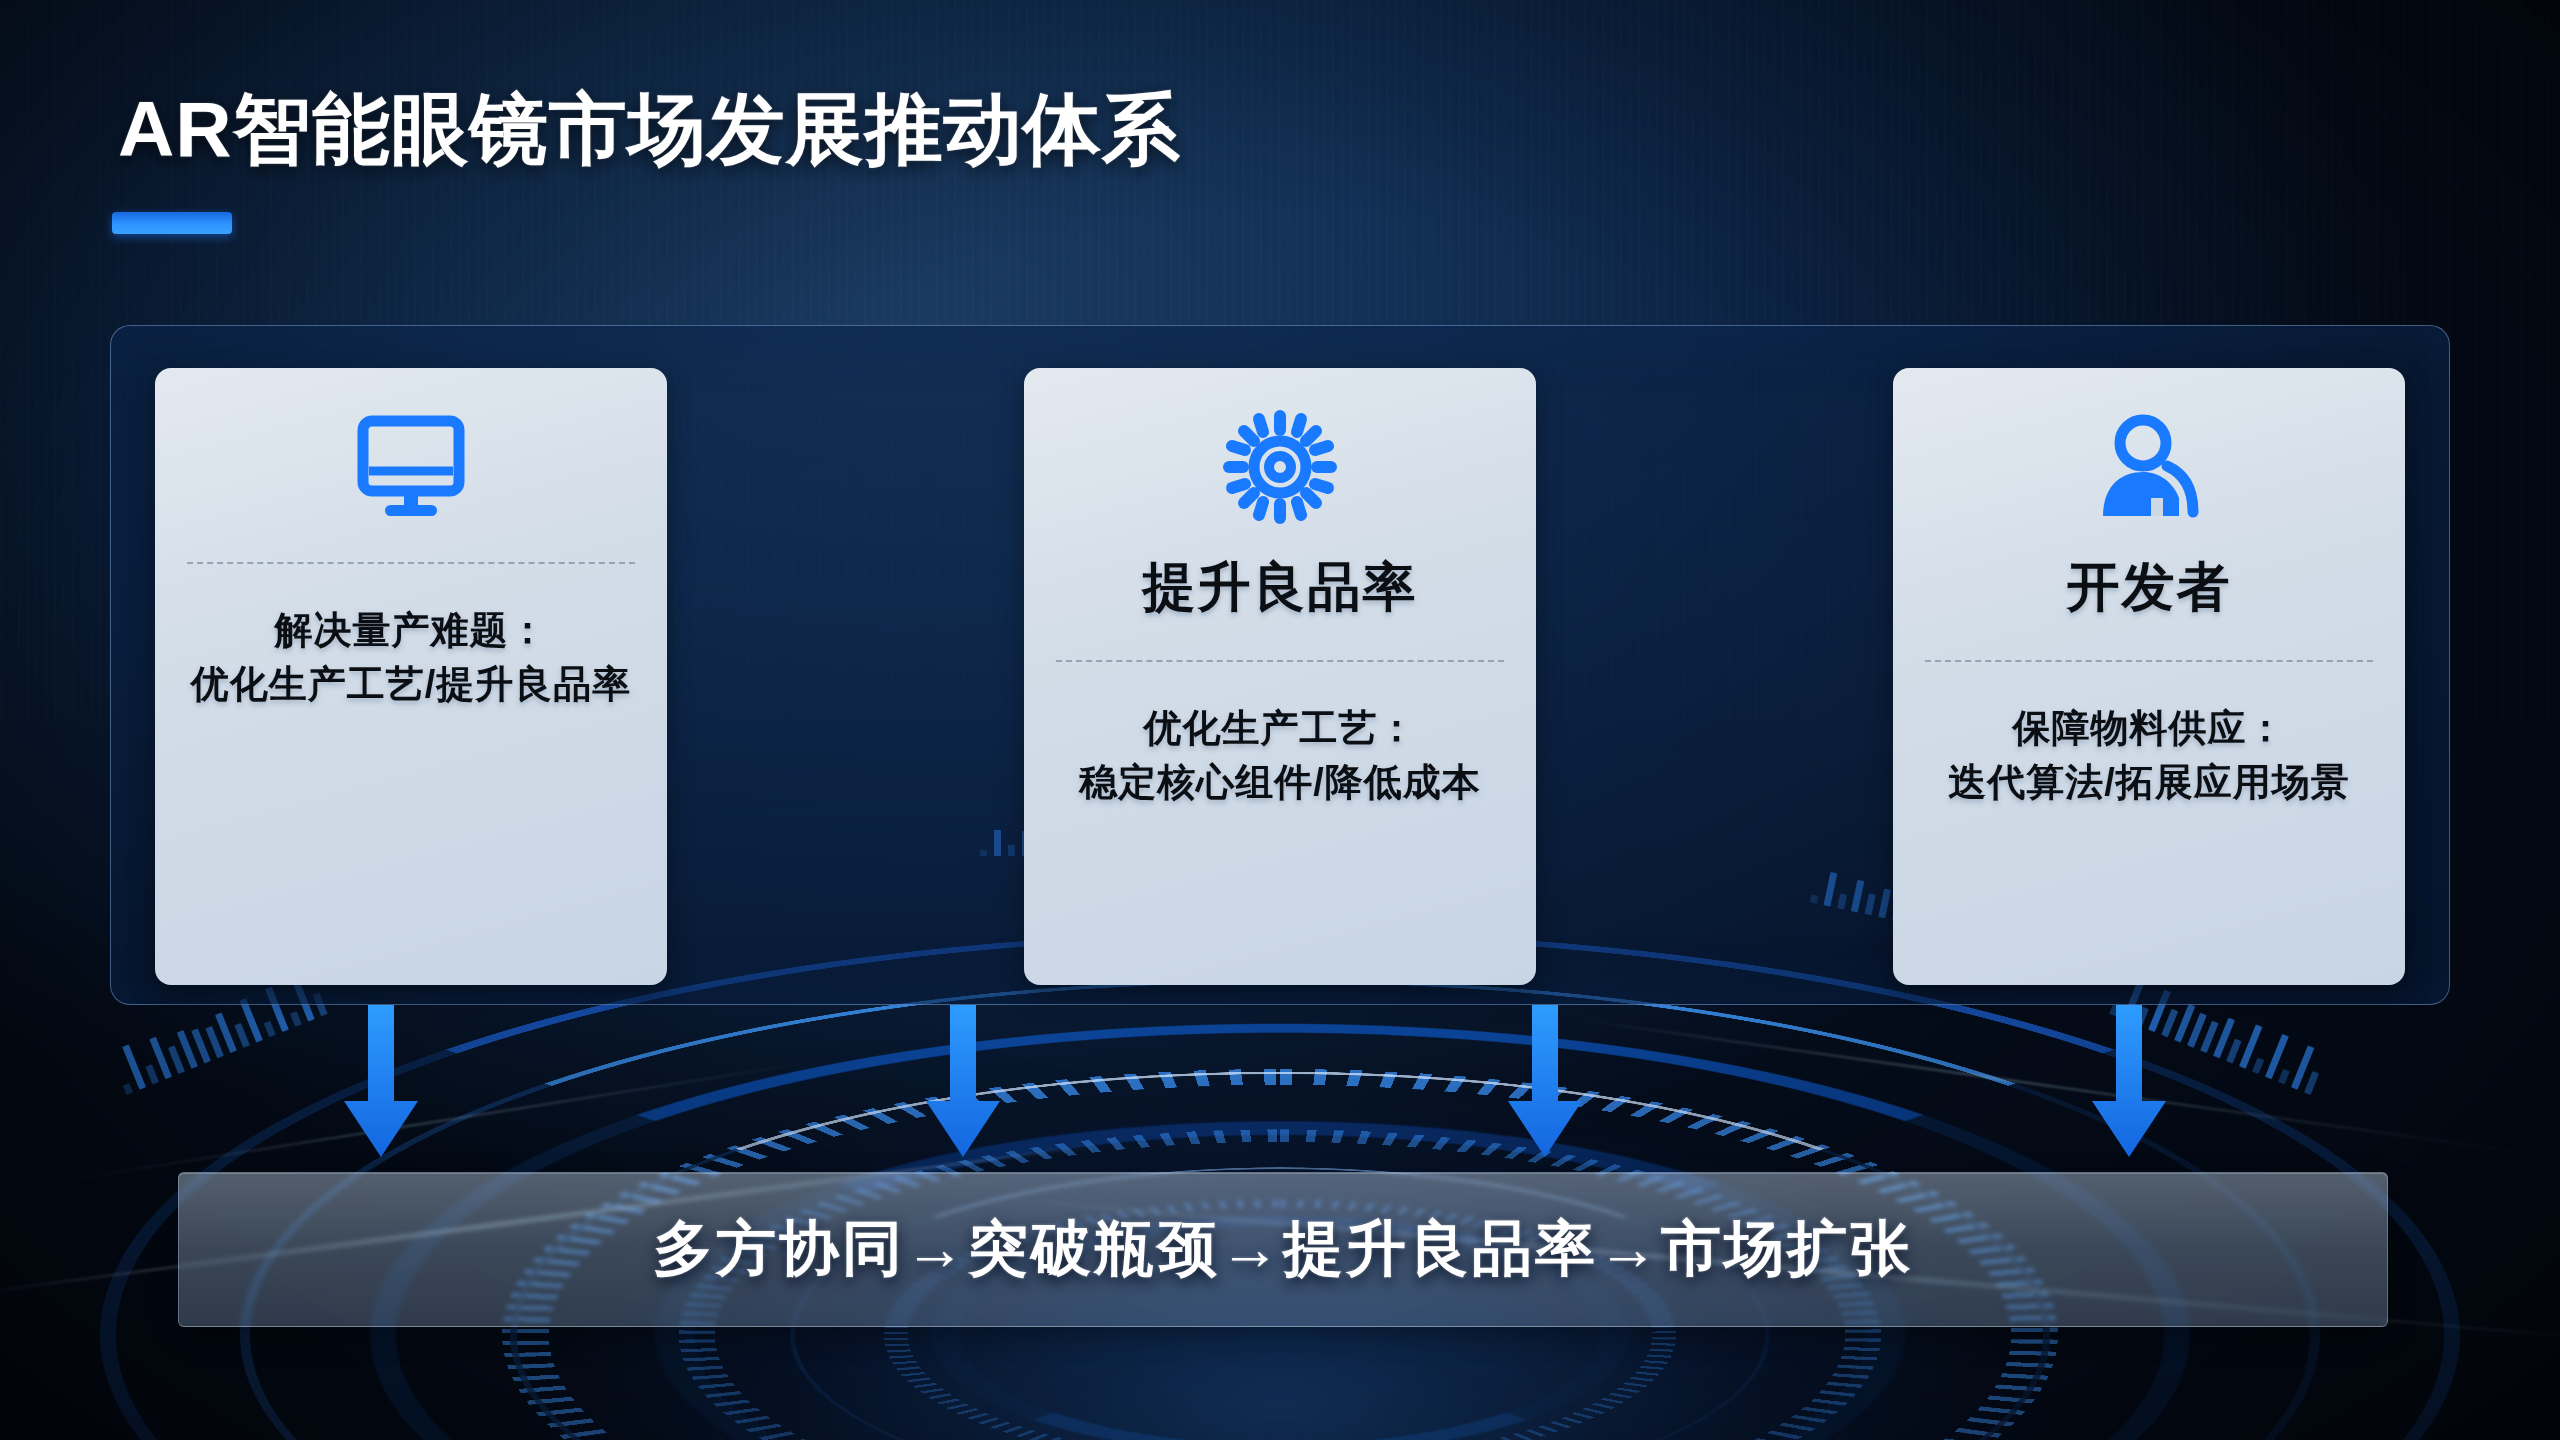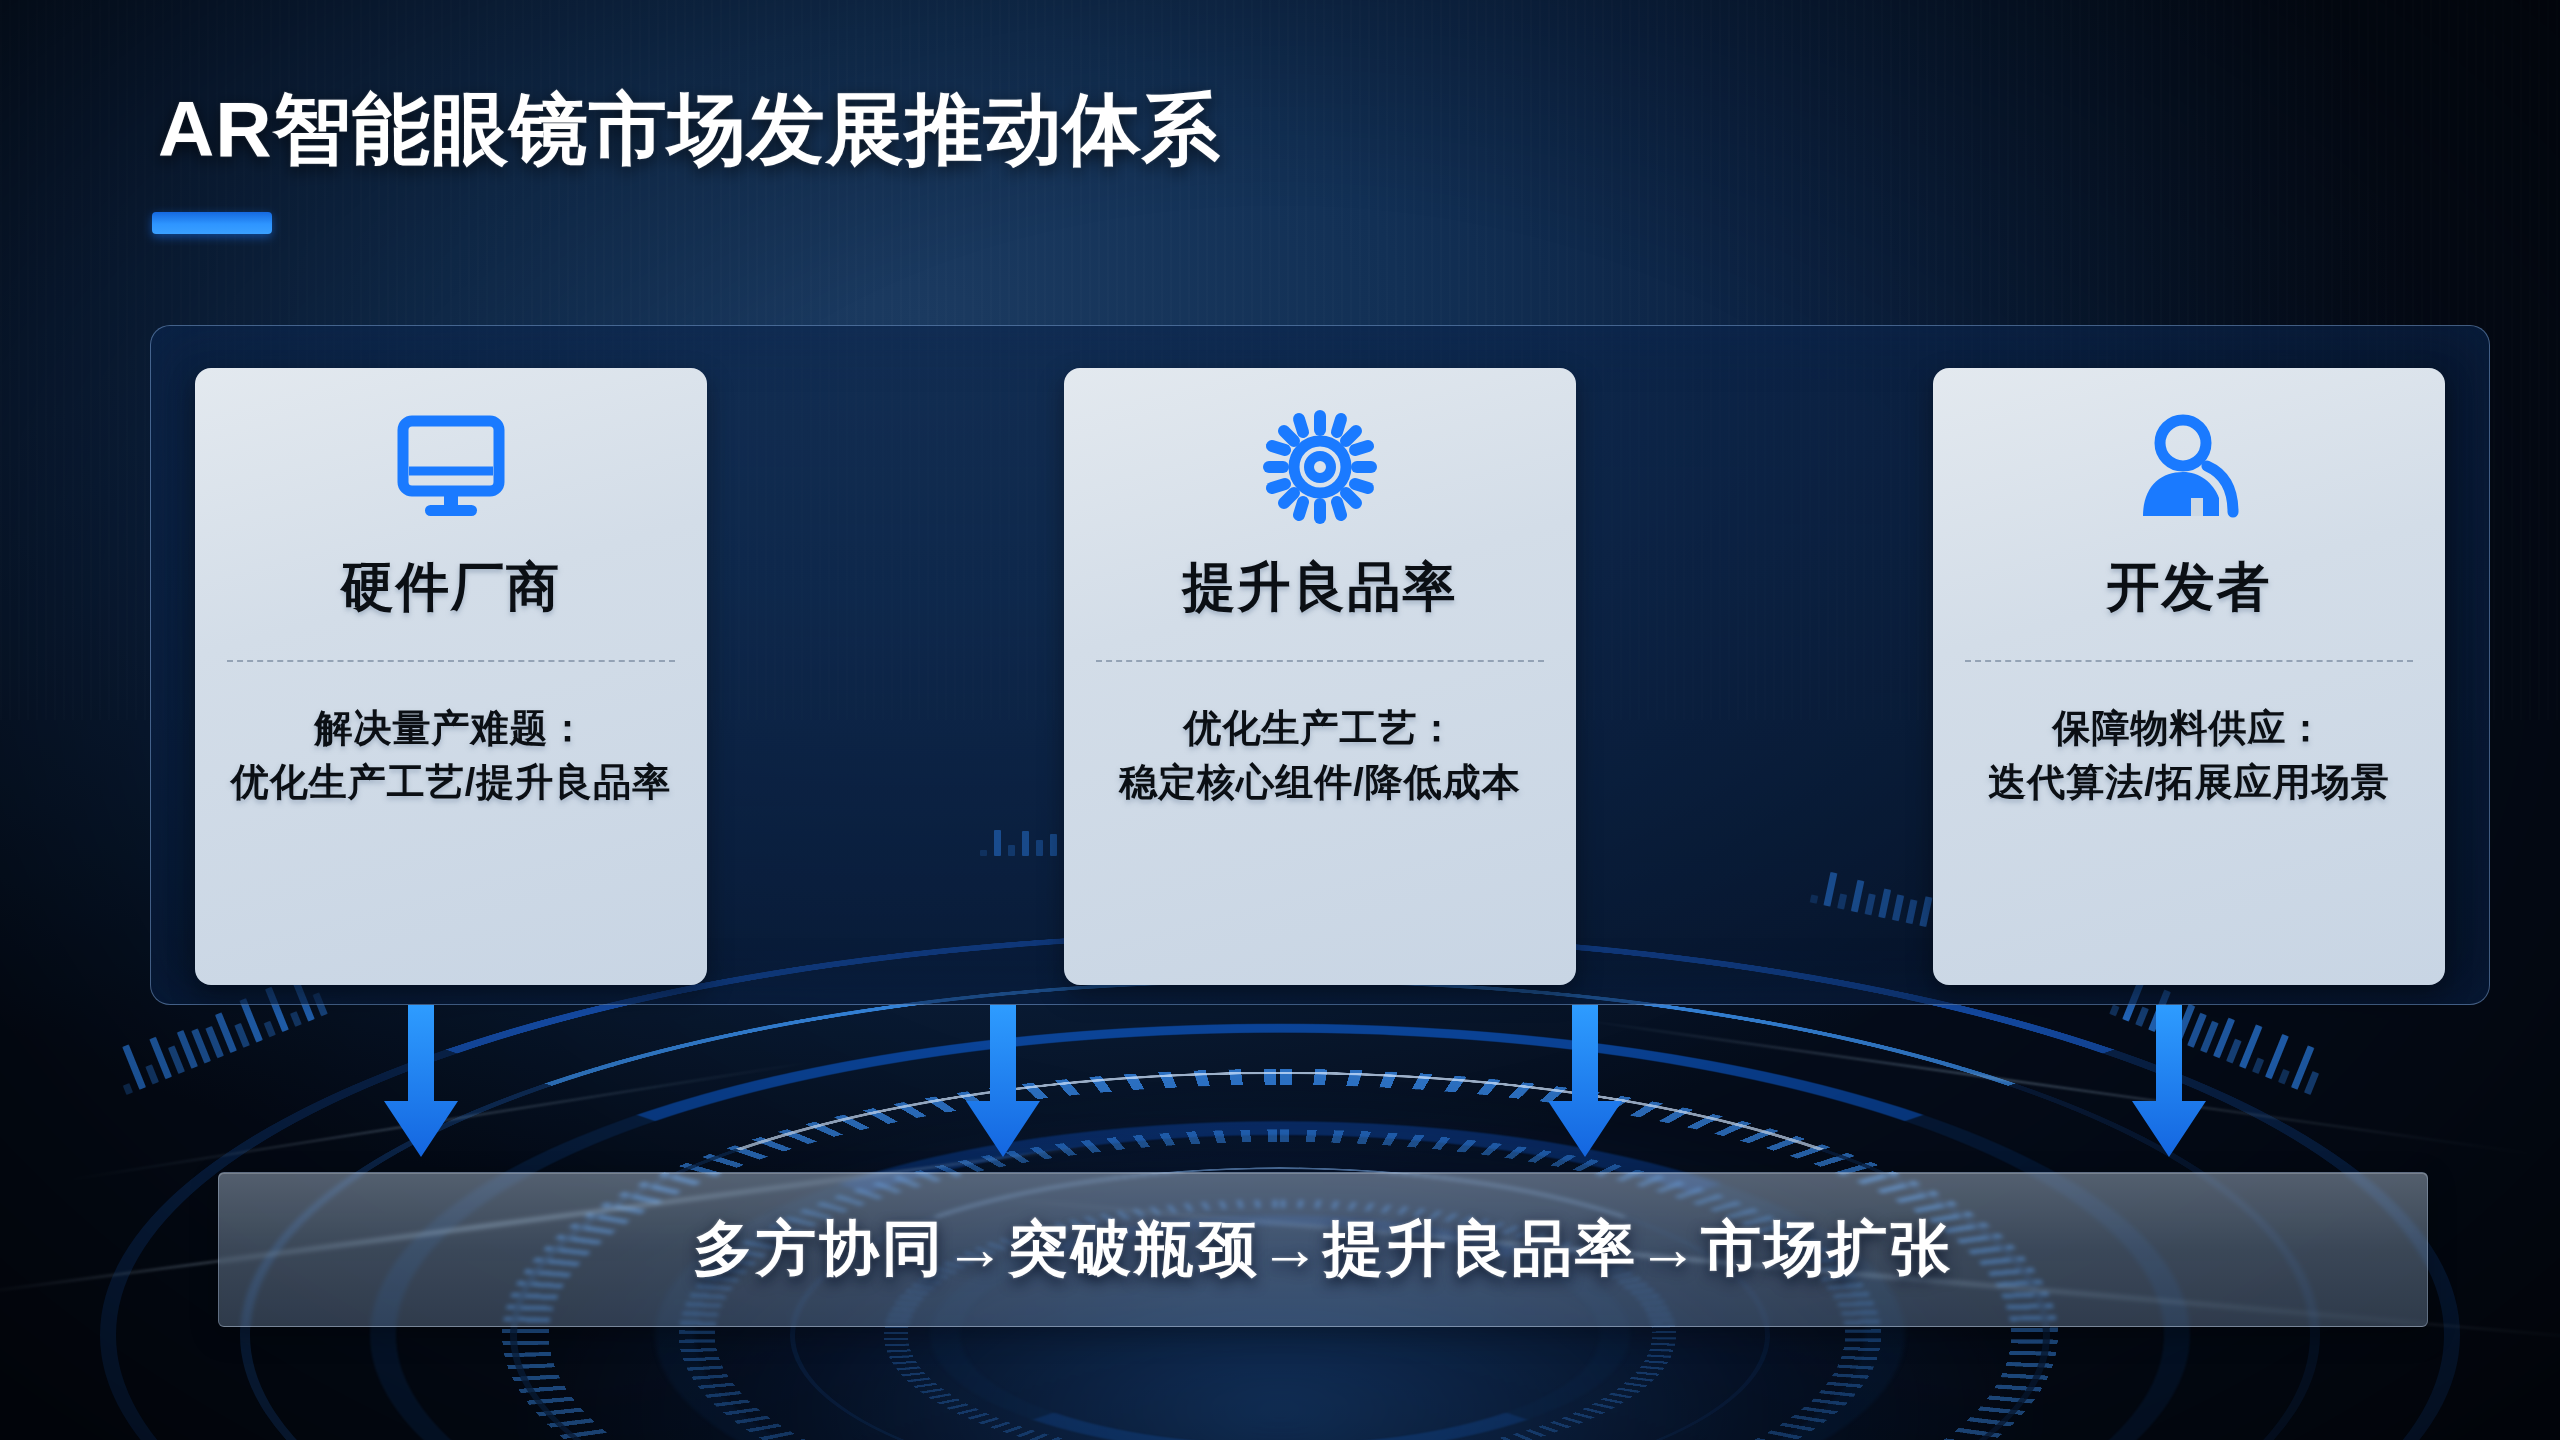--- a/index.html
+++ b/index.html
@@ -69,21 +69,21 @@
   .sC{ left:60px;   top:1120px; width:760px;  transform:rotate(-9deg); opacity:.45; height:2px; }
   .sD{ left:1560px; top:1085px; width:980px;  transform:rotate(8deg); opacity:.5; height:2px; }
   .bar-cluster{ position:absolute; display:flex; gap:7px; align-items:flex-end; transform-origin:center; }
   .bar-cluster i{ display:block; width:7px; background:#2f8cff; border-radius:1px; opacity:.85; }
   .vignette{
     position:absolute; inset:0;
     background:radial-gradient(ellipse 1700px 1100px at 50% 45%, rgba(0,0,0,0) 40%, rgba(0,0,0,.35) 78%, rgba(0,0,0,.62) 100%);
   }
 
   
-  #fg{ position:relative; z-index:5; width:2369px; height:1440px;margin-left:40px; }
+  #fg{ position:relative; z-index:5; width:2369px; height:1440px; }
 
   .page-title{
     position:absolute; left:118px; top:78px;
     font-size:78px; font-weight:700; color:#ffffff; letter-spacing:1px;
     text-shadow:0 5px 16px rgba(0,0,0,.65), 0 0 2px rgba(255,255,255,.3);
     white-space:nowrap;
   }
   .title-accent{
     position:absolute; left:112px; top:212px;
     width:120px; height:22px; border-radius:4px;
@@ -304,21 +304,20 @@
     <div class="card">
       <div class="card-icon">
         <svg width="112" height="104" viewBox="0 0 112 104" fill="none">
           <rect x="8" y="6" width="96" height="70" rx="9" stroke="#1a7aff" stroke-width="11"></rect>
           <rect x="24" y="22" width="64" height="28" fill="none"></rect>
           <line x1="14" y1="56" x2="98" y2="56" stroke="#1a7aff" stroke-width="9"></line>
           <rect x="49" y="76" width="14" height="16" fill="#1a7aff"></rect>
           <rect x="30" y="90" width="52" height="11" rx="5.5" fill="#1a7aff"></rect>
         </svg>
       </div>
-      <div class="card-title">硬件厂商</div>
       <div class="card-divider"></div>
       <div class="card-desc">
         <span class="l1">解决量产难题：</span>
         <span class="l2">优化生产工艺/提升良品率</span>
       </div>
     </div>
 
     <div class="card">
       <div class="card-icon">
         <svg width="114" height="114" viewBox="0 0 114 114" fill="none">

